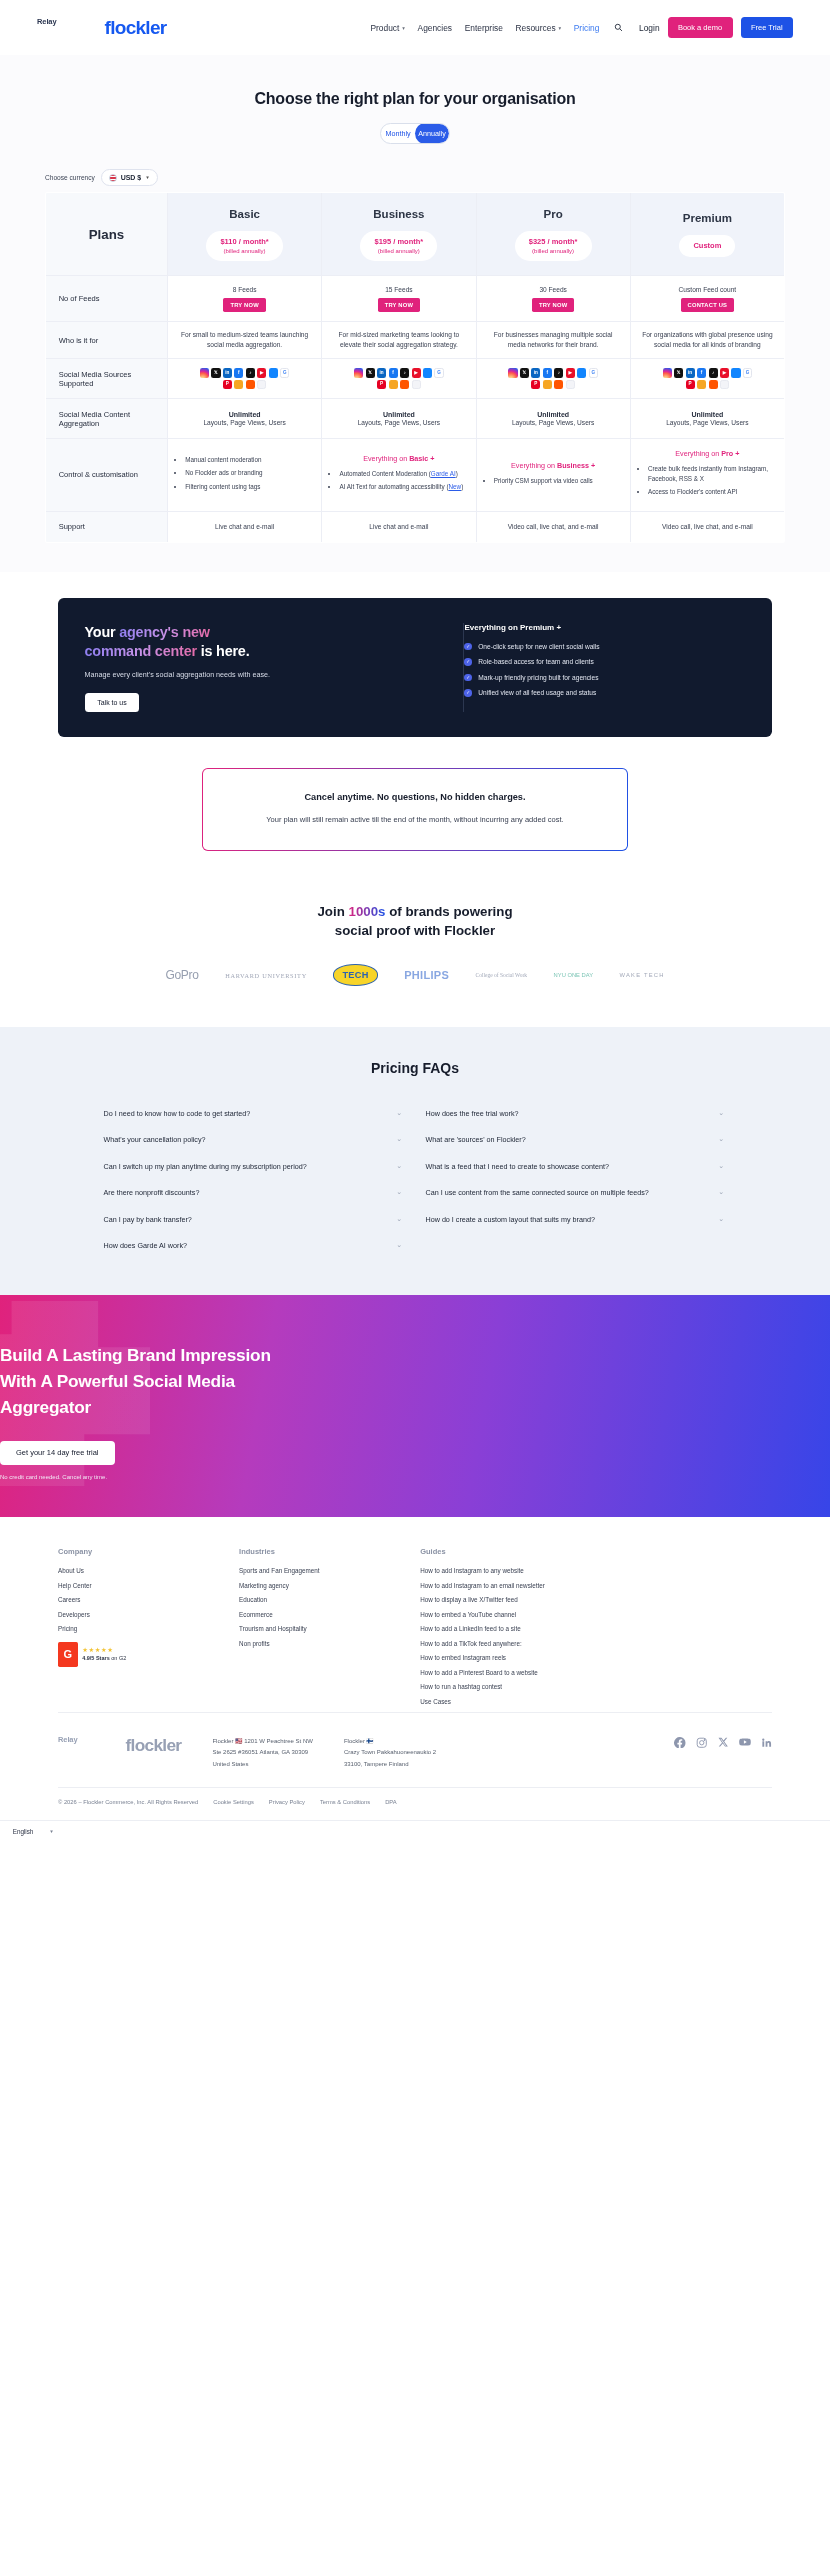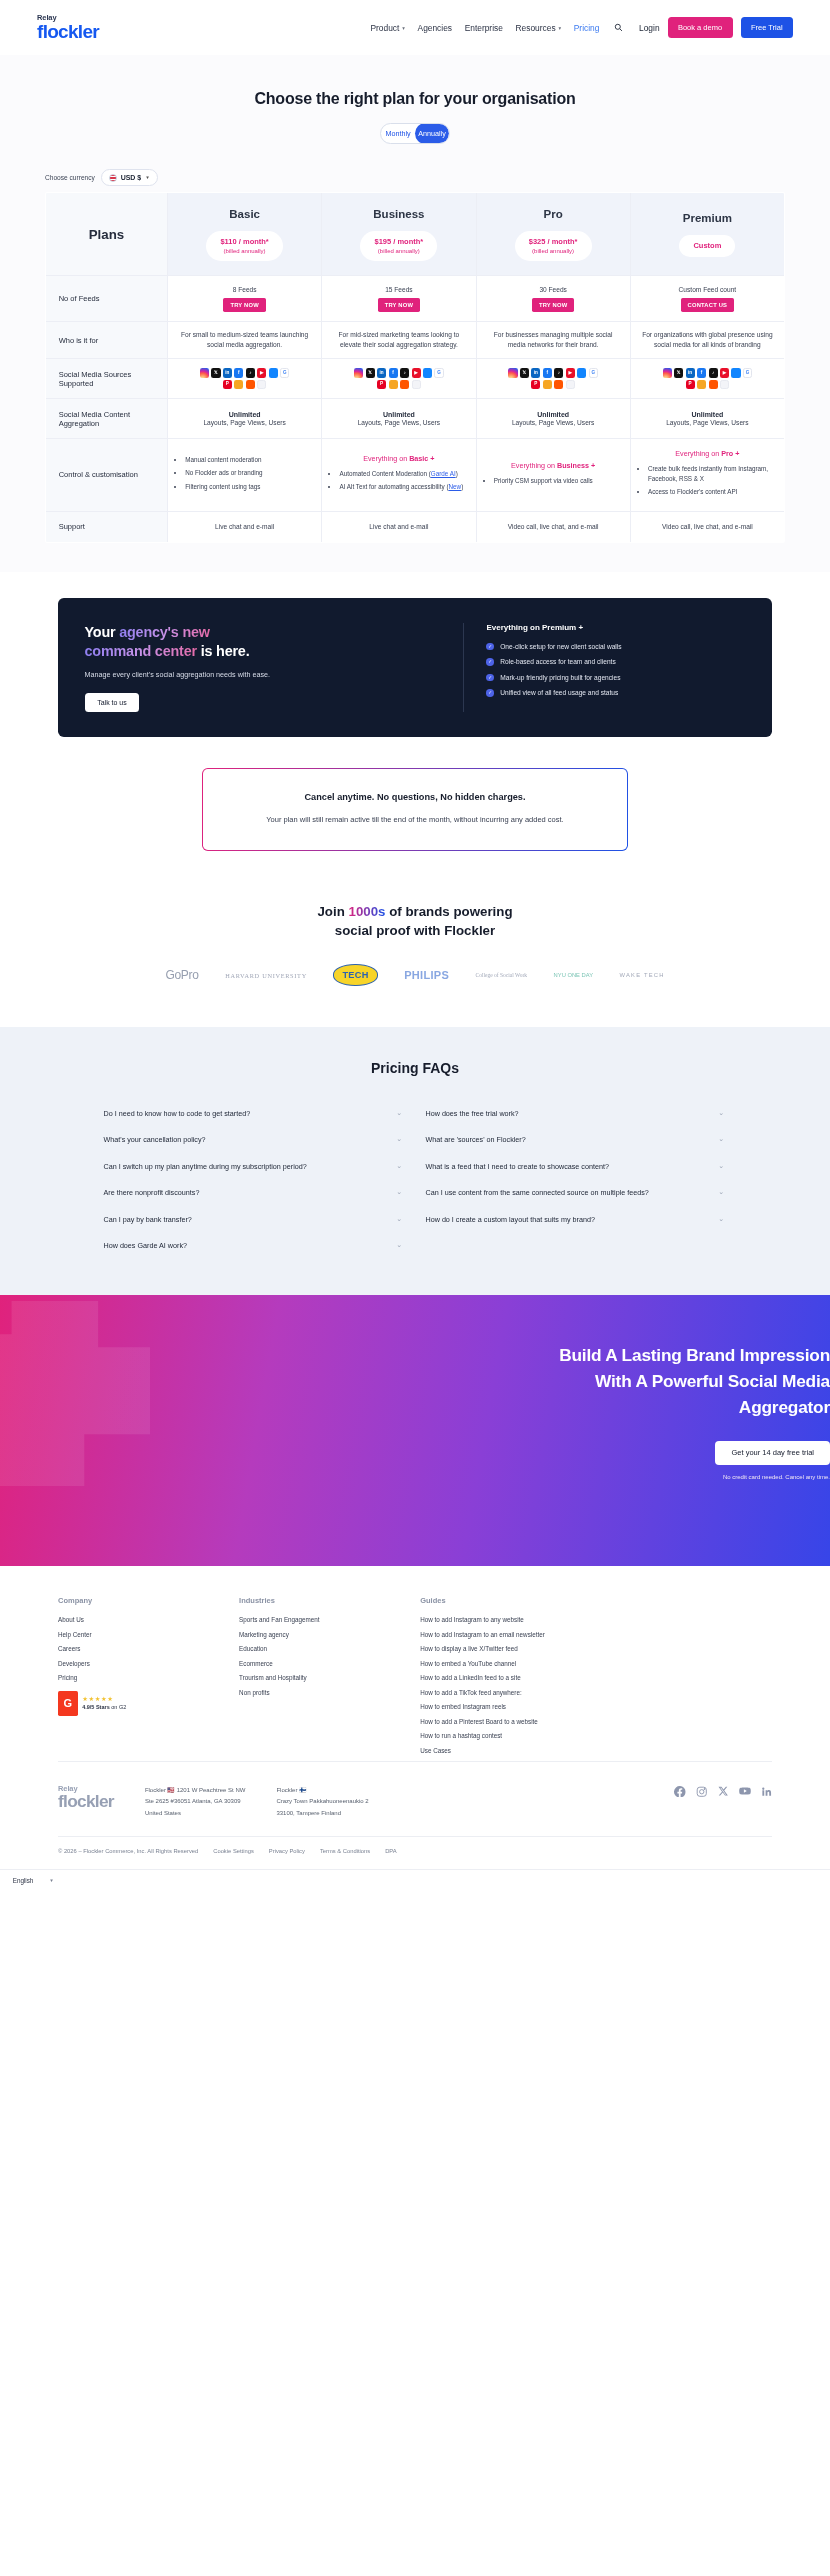--- a/index.html
+++ b/index.html
@@ -8,21 +8,21 @@
     font-family:"Liberation Sans", sans-serif;
     color:#1b2333; -webkit-font-smoothing:antialiased;
   }
   a { text-decoration:none; color:inherit; }
 
   
   .nav {
     height:55px; background:#fff; display:flex; align-items:center;
     padding:0 37px; position:relative;
   }
-  .logo-wrap { display:flex; flex-direction:column; line-height:1; }
+  .logo-wrap { display:flex; flex-direction:row; line-height:1;gap:48px; }
   .logo-relay { font-size:7.5px; color:#2a3550; font-weight:700; letter-spacing:-0.1px; }
   .logo-main { font-size:19px; color:#1558f0; font-weight:700; letter-spacing:-0.7px; margin-top:0.6px; }
   .nav-links { display:flex; align-items:center; gap:12.7px; margin-left:auto; }
   .nav-link { font-size:8.4px; color:#2c3345; display:flex; align-items:center; gap:2.9px; cursor:pointer; }
   .nav-link.active { color:#3b7af0; }
   .caret { font-size:5.2px; opacity:.7; }
   .nav-search { margin-left:2.3px; cursor:pointer; display:flex; }
   .nav-actions { display:flex; align-items:center; gap:8px; margin-left:16px; }
   .login { font-size:8.4px; color:#1b2333; cursor:pointer; }
   .btn-demo { background:#e0227c; color:#fff; font-size:7.5px; padding:5.8px 10.4px; border-radius:3.5px; cursor:pointer; white-space:nowrap; }
@@ -86,21 +86,21 @@
   .agency {
     background:#111a2e; border-radius:5.8px; display:flex; padding:25px 26.5px; gap:22px; color:#fff;
   }
   .ag-left { width:54%; }
   .ag-h { font-size:14.4px; font-weight:700; line-height:1.3; letter-spacing:-0.2px; }
   .ag-grad { background:linear-gradient(90deg,#8f7ff0,#c792e8,#e56ba8); -webkit-background-clip:text;
     background-clip:text; color:transparent; }
   .ag-sub { font-size:7.2px; color:#d8dde9; margin-top:9.2px; }
   .ag-btn { display:inline-block; margin-top:14px; background:#fff; color:#11182b; font-size:7px;
     padding:6.3px 12.7px; border-radius:3.5px; cursor:pointer; }
-  .ag-right { border-left:0.6px solid #2c3750; padding-left:22px; flex:1; }
+  .ag-right { border-left:0.6px solid #2c3750; flex:1; }
   .ag-rh { font-size:8px; font-weight:700; margin-bottom:10.4px; }
   .ag-item { display:flex; align-items:center; gap:6.3px; margin-bottom:8px; font-size:6.6px; color:#e3e7f1; }
   .chk { width:7.5px; height:7.5px; border-radius:50%; background:#4d63e8; color:#fff; font-size:4.6px;
     display:flex; align-items:center; justify-content:center; flex:0 0 7.5px; }
 
   
   .cancel-outer { background:#fff; padding:31px 0 23px; display:flex; justify-content:center; }
   .cancel {
     width:426px; padding:23px 35px; border-radius:5.8px; text-align:center;
     border:1.2px solid transparent;
@@ -131,21 +131,21 @@
   .faq-h { text-align:center; font-size:14px; font-weight:700; color:#171d2c; margin-bottom:24px; }
   .faq-grid { width:623px; margin:0 auto; display:grid; grid-template-columns:1fr 1fr; column-gap:21px; }
   .faq-col { display:flex; flex-direction:column; }
   .faq-item { display:flex; justify-content:space-between; align-items:flex-start; gap:9.2px;
     padding:7.5px 2.3px 7.5px 0; cursor:pointer; }
   .faq-q { font-size:7.2px; color:#1b2333; line-height:1.6; max-width:231px; }
   .faq-caret { color:#9aa3b5; font-size:7px; flex:0 0 auto; margin-top:1.2px; }
 
   
   .cta {
-    position:relative; overflow:hidden; text-align:right; padding:48px 0 86px;
+    position:relative; overflow:hidden; text-align:left; padding:48px 0 37px;
     background:linear-gradient(100deg,#e0227c 0%,#b53bbd 32%,#8a3fd6 58%,#3745e8 100%);
   }
   .cta::before{
     content:""; position:absolute; left:-23px; top:5.8px; width:173px; height:185px;
     background:
       linear-gradient(rgba(255,255,255,.09),rgba(255,255,255,.09));
     clip-path:polygon(20% 0,70% 0,70% 25%,100% 25%,100% 72%,62% 72%,62% 100%,12% 100%,12% 55%,0 55%,0 18%,20% 18%);
   }
   .cta h2 { position:relative; font-size:17.3px; font-weight:700; color:#fff; line-height:1.5; letter-spacing:-0.2px; }
   .cta-btn { position:relative; display:inline-block; margin-top:19.6px; background:#fff; color:#141a2b;

